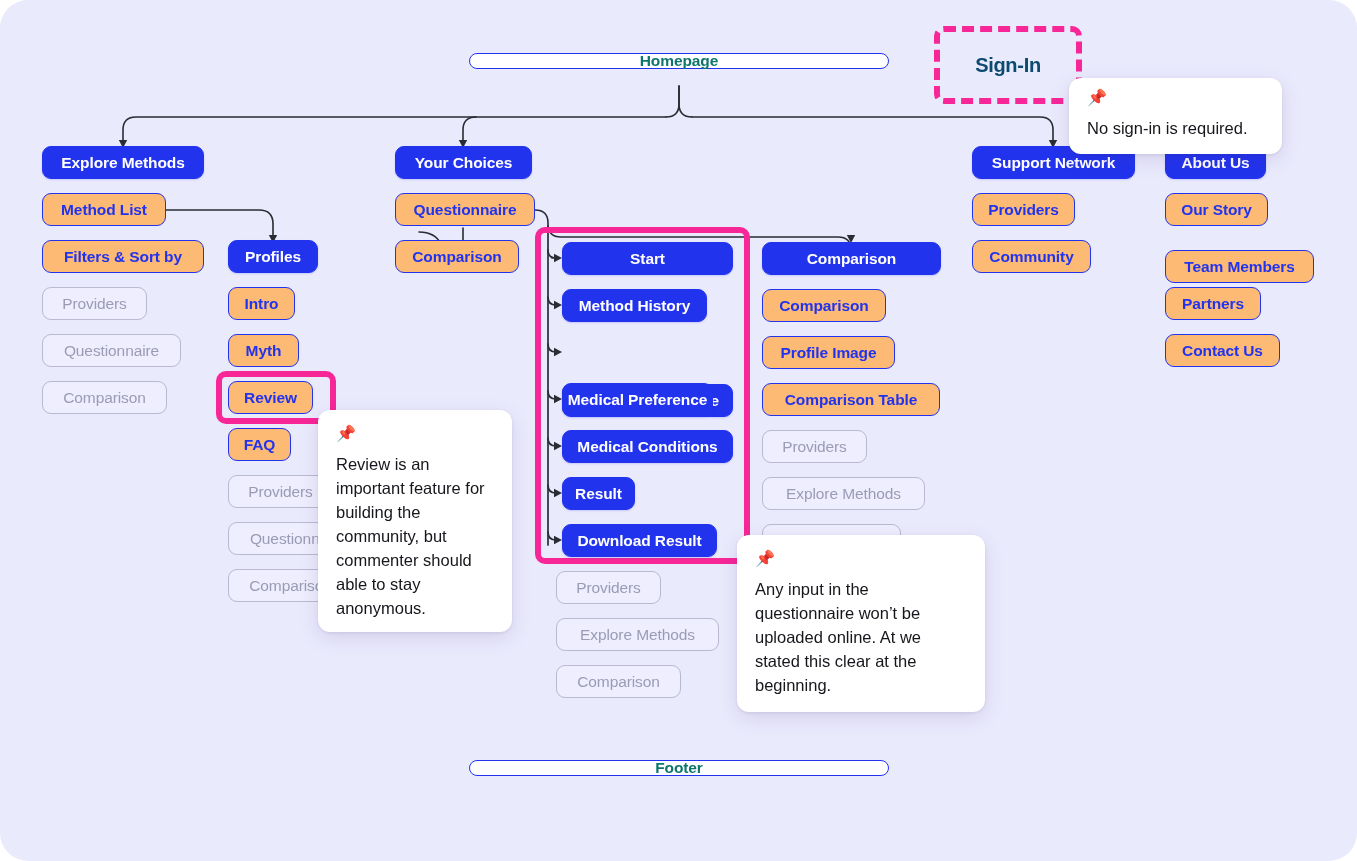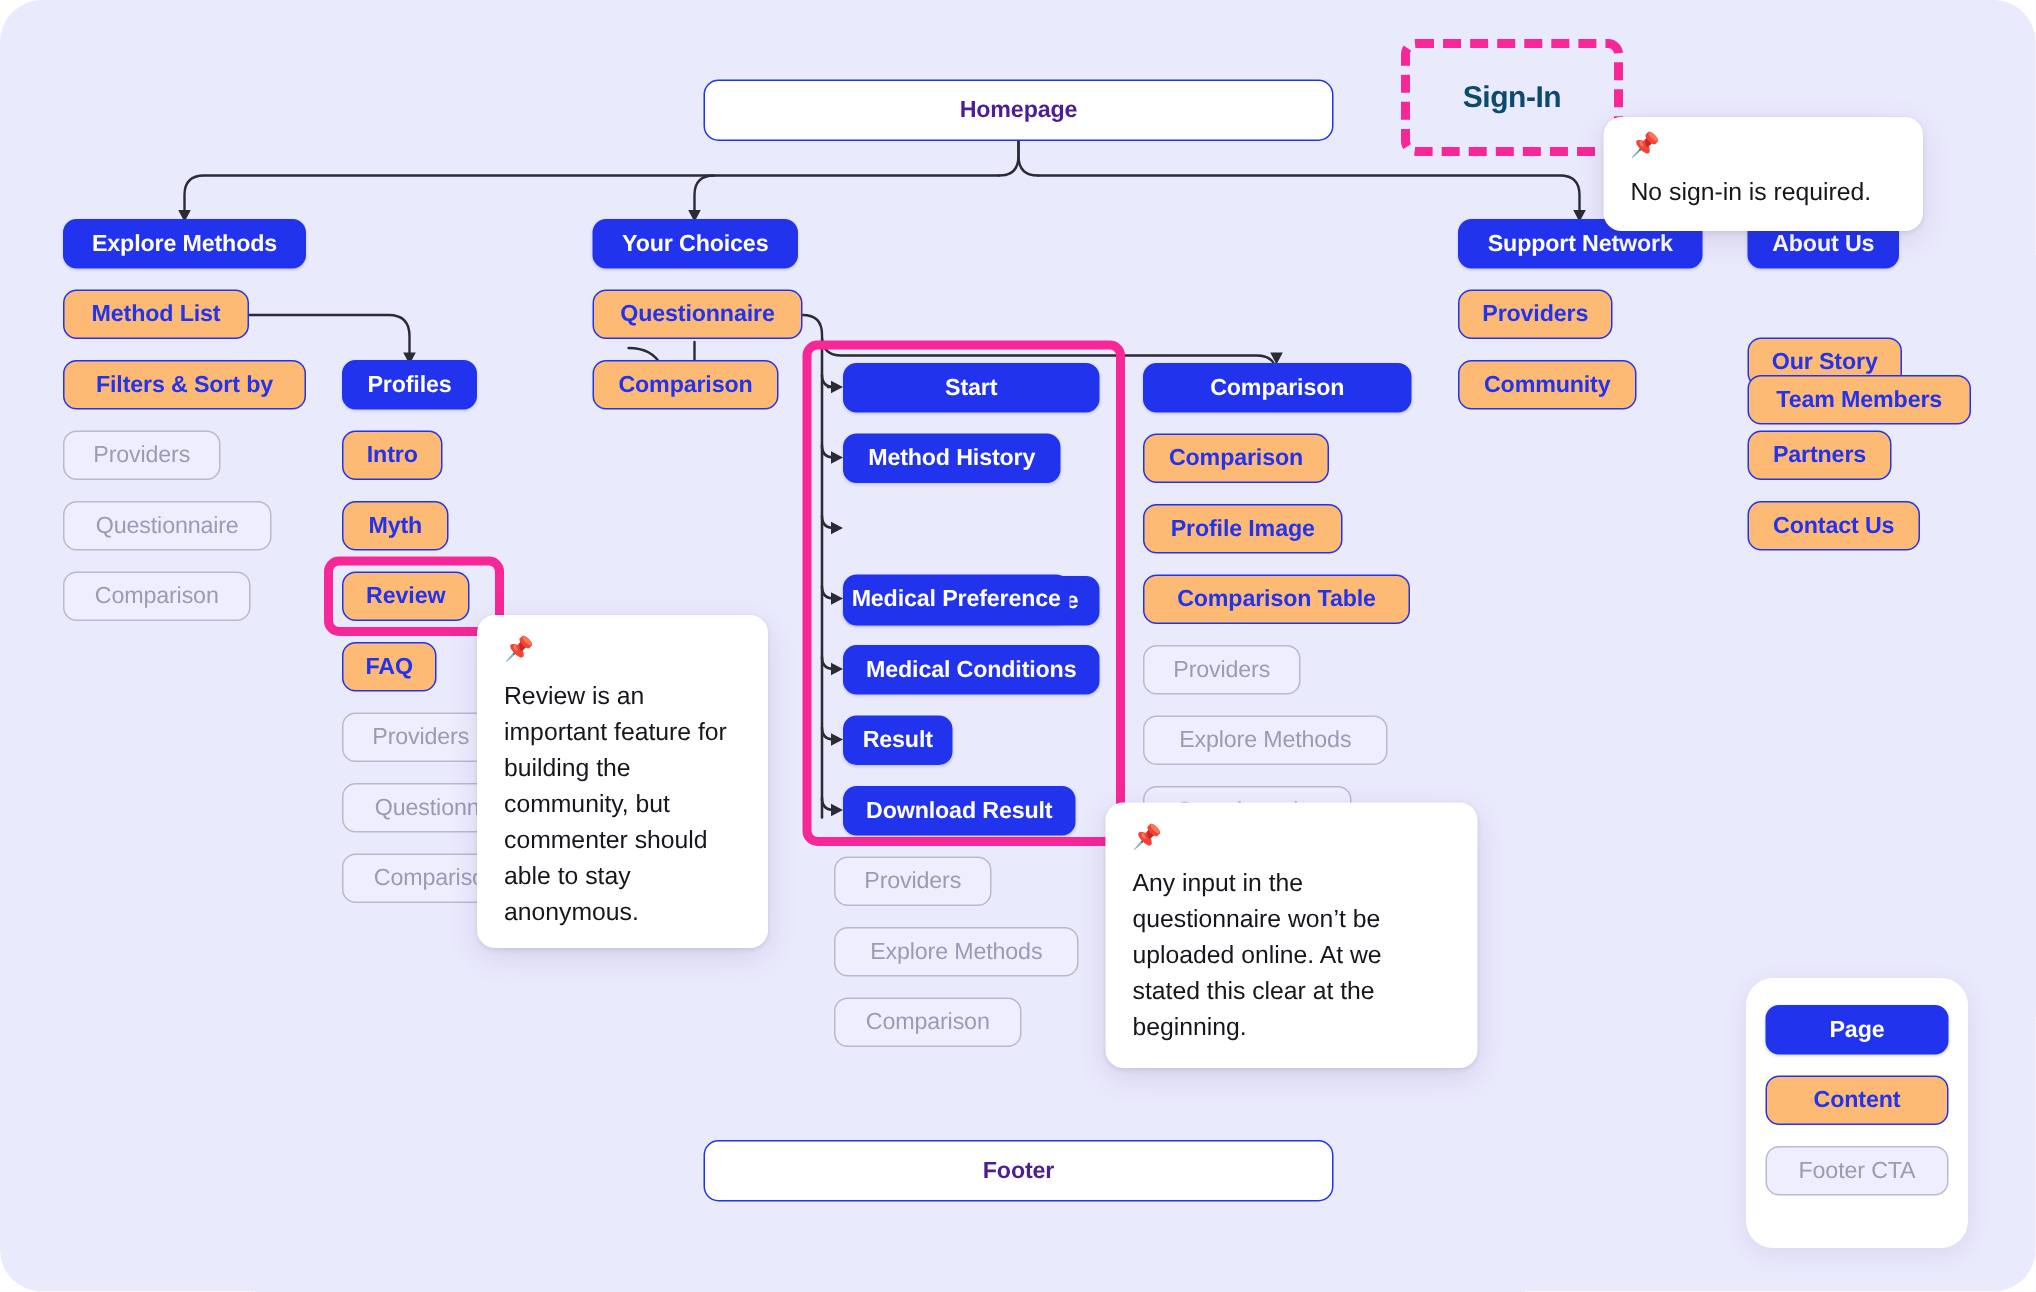--- a/index.html
+++ b/index.html
@@ -43,22 +43,22 @@
     color:#2233ee;
     border:1.6px solid #2233ee;
   }
   .node.cta{
     background:#eeeefe;
     color:#9b9bb5;
     border:1.4px solid #b9b9cf;
     font-weight:400;
   }
   .node.wide{
-    height:41px;border-radius:10px;
-    background:#ffffff;color:#4c1d95;border:1.6px solid #2233ee;
+    height:16px;border-radius:10px;
+    background:#ffffff;color:#0f766e;border:1.6px solid #2233ee;
   }
 
   
   .signin{
     position:absolute;
     left:934px;top:26px;width:148px;height:78px;
     border:6px dashed #f72798;
     border-radius:10px;
     display:flex;align-items:center;justify-content:center;
     color:#0c4a6e;
@@ -301,21 +301,21 @@
   <div class="node content" style="left:972px;top:193px;width:103px;">
       <span>Providers</span>
     </div>
   <div class="node content" style="left:972px;top:240px;width:119px;">
       <span>Community</span>
     </div>
 
   <div class="node page" style="left:1165px;top:146px;width:101px;">
       <span>About Us</span>
     </div>
-  <div class="node content" style="left:1165px;top:193px;width:103px;margin-top:32px;">
+  <div class="node content" style="left:1165px;top:193px;width:103px;">
       <span>Our Story</span>
     </div>
   <div class="node content" style="left:1165px;top:250px;width:149px;">
       <span>Team Members</span>
     </div>
   <div class="node content" style="left:1165px;top:287px;width:96px;">
       <span>Partners</span>
     </div>
   <div class="node content" style="left:1165px;top:334px;width:115px;">
       <span>Contact Us</span>
@@ -329,25 +329,14 @@
   <div class="note" style="left:318px;top:410px;width:194px;height:222px;">
     <span class="pin">📌</span>
     <div class="txt">Review is an important feature for building the community, but commenter should able to stay anonymous.</div>
   </div>
 
   <div class="note" style="left:737px;top:535px;width:248px;height:177px;">
     <span class="pin">📌</span>
     <div class="txt">Any input in the questionnaire won’t be uploaded online. At we stated this clear at the beginning.</div>
   </div>
 
-  <div class="legend">
-    <div class="node page">
-        <span>Page</span>
-      </div>
-    <div class="node content">
-        <span>Content</span>
-      </div>
-    <div class="node cta">
-        <span>Footer CTA</span>
-      </div>
-  </div>
 
 </div>
 
 </body></html>

